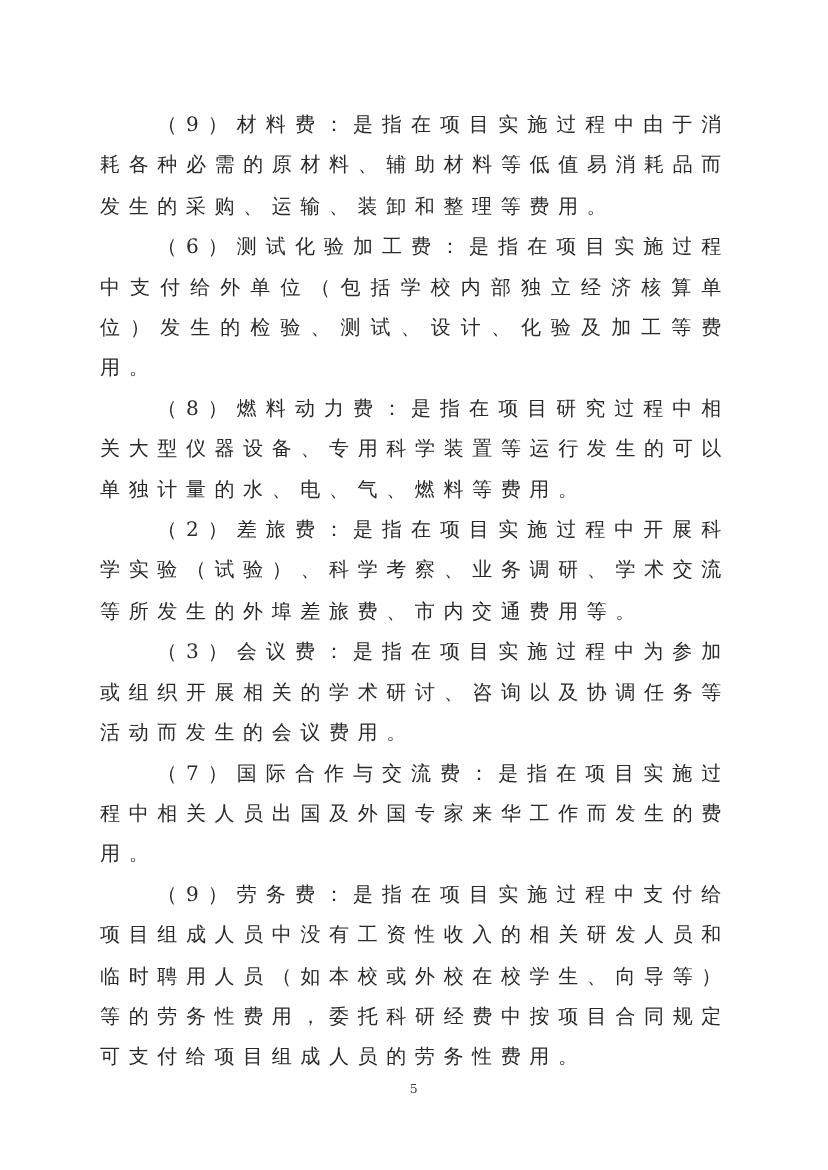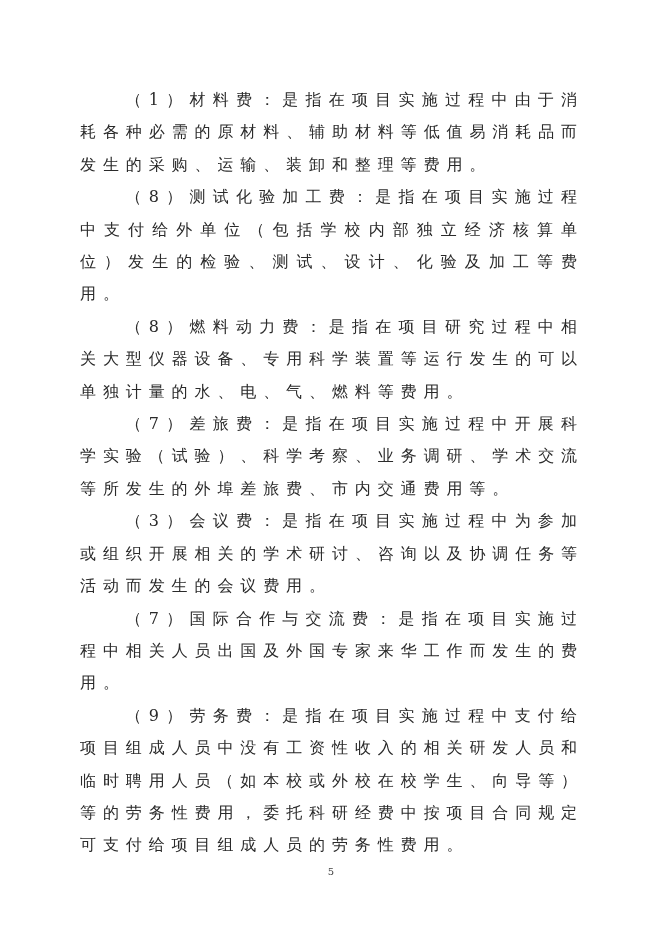--- a/index.html
+++ b/index.html
@@ -38,22 +38,22 @@
     text-align: center;
     font-size: 10px;
     color: #444444;
     font-family: "DejaVu Serif", "Liberation Serif", serif;
   }
 </style>
 </head>
 <body>
 
 <div class="page">
-  <p class="para">（1）材料费：是指在项目实施过程中由于消耗各种必需的原材料、辅助材料等低值易消耗品而发生的采购、运输、装卸和整理等费用。</p>
-  <p class="para">（8）测试化验加工费：是指在项目实施过程中支付给外单位（包括学校内部独立经济核算单位）发生的检验、测试、设计、化验及加工等费用。</p>
+  <p class="para">（9）材料费：是指在项目实施过程中由于消耗各种必需的原材料、辅助材料等低值易消耗品而发生的采购、运输、装卸和整理等费用。</p>
+  <p class="para">（6）测试化验加工费：是指在项目实施过程中支付给外单位（包括学校内部独立经济核算单位）发生的检验、测试、设计、化验及加工等费用。</p>
   <p class="para">（8）燃料动力费：是指在项目研究过程中相关大型仪器设备、专用科学装置等运行发生的可以单独计量的水、电、气、燃料等费用。</p>
-  <p class="para">（7）差旅费：是指在项目实施过程中开展科学实验（试验）、科学考察、业务调研、学术交流等所发生的外埠差旅费、市内交通费用等。</p>
+  <p class="para">（2）差旅费：是指在项目实施过程中开展科学实验（试验）、科学考察、业务调研、学术交流等所发生的外埠差旅费、市内交通费用等。</p>
   <p class="para">（3）会议费：是指在项目实施过程中为参加或组织开展相关的学术研讨、咨询以及协调任务等活动而发生的会议费用。</p>
   <p class="para">（7）国际合作与交流费：是指在项目实施过程中相关人员出国及外国专家来华工作而发生的费用。</p>
   <p class="para">（9）劳务费：是指在项目实施过程中支付给项目组成人员中没有工资性收入的相关研发人员和临时聘用人员（如本校或外校在校学生、向导等）等的劳务性费用，委托科研经费中按项目合同规定可支付给项目组成人员的劳务性费用。</p>
 </div>
 
 <div class="page-number">5</div>
 
 </body></html>

